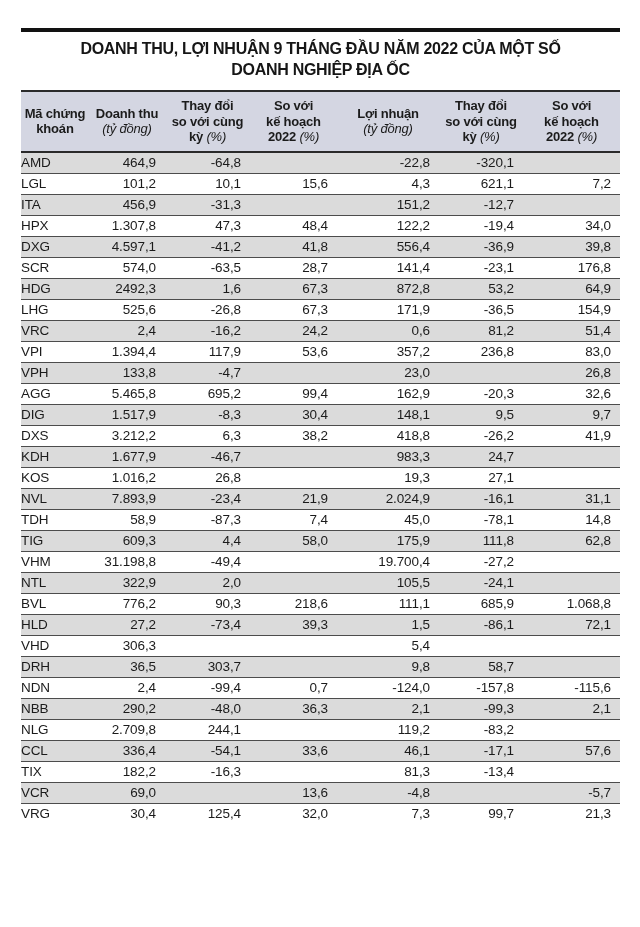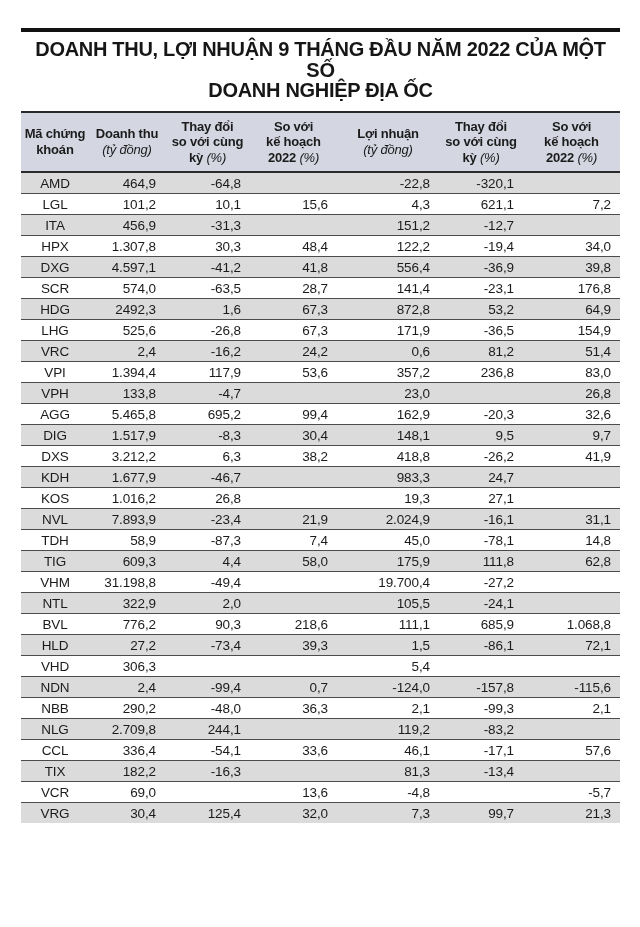--- a/index.html
+++ b/index.html
@@ -12,42 +12,42 @@
   }
   html,body{margin:0;padding:0;}
   body{
     width:640px;height:927px;background:#ffffff;overflow:hidden;position:relative;
     font-family:"Liberation Sans", sans-serif;color:var(--text);
     -webkit-font-smoothing:antialiased;
   }
   .panel{position:absolute;left:21px;top:28px;width:599px;}
   .top-rule{height:4px;background:var(--rule);}
   .title{
-    font-size:20px;font-weight:bold;line-height:20.5px;text-align:center;
+    font-size:16px;font-weight:bold;line-height:20.5px;text-align:center;
     margin:7px 0 10px;letter-spacing:-0.3px;color:#161616;
   }
   table{border-collapse:collapse;table-layout:fixed;width:599px;}
   thead th{
     background:var(--header-bg);
     border-top:2px solid var(--header-line);
     border-bottom:2px solid var(--header-line);
     padding:6px 0;font-size:13px;line-height:15.5px;font-weight:bold;
     vertical-align:middle;text-align:center;letter-spacing:-0.2px;
   }
   .hl{white-space:nowrap;}
   .hb{font-weight:bold;}
   .hi{font-style:italic;font-weight:normal;}
   tbody td{
     height:20px;font-size:13.5px;letter-spacing:-0.1px;
     border-bottom:1px solid var(--row-line);padding:0;
     vertical-align:middle;background:#ffffff;
   }
   tbody tr:nth-child(odd) td{background:var(--stripe-bg);}
   tbody tr:last-child td{border-bottom:0;}
-  td.code{text-align:center;}
+  td.code{}
   td.num{text-align:right;padding-right:9px;}
 </style>
 </head>
 <body>
 
 <div class="panel">
   <div class="top-rule"></div>
   <div class="title">
     <div>DOANH THU, LỢI NHUẬN 9 THÁNG ĐẦU NĂM 2022 CỦA MỘT SỐ</div>
     <div>DOANH NGHIỆP ĐỊA ỐC</div>
@@ -122,21 +122,21 @@
           <td class="num">456,9</td>
           <td class="num">-31,3</td>
           <td class="num"></td>
           <td class="num">151,2</td>
           <td class="num">-12,7</td>
           <td class="num"></td>
         </tr>
         <tr>
           <td class="code">HPX</td>
           <td class="num">1.307,8</td>
-          <td class="num">30,3</td>
+          <td class="num">47,3</td>
           <td class="num">48,4</td>
           <td class="num">122,2</td>
           <td class="num">-19,4</td>
           <td class="num">34,0</td>
         </tr>
         <tr>
           <td class="code">DXG</td>
           <td class="num">4.597,1</td>
           <td class="num">-41,2</td>
           <td class="num">41,8</td>
@@ -309,20 +309,29 @@
         <tr>
           <td class="code">VHD</td>
           <td class="num">306,3</td>
           <td class="num"></td>
           <td class="num"></td>
           <td class="num">5,4</td>
           <td class="num"></td>
           <td class="num"></td>
         </tr>
         <tr>
+          <td class="code">DRH</td>
+          <td class="num">36,5</td>
+          <td class="num">303,7</td>
+          <td class="num"></td>
+          <td class="num">9,8</td>
+          <td class="num">58,7</td>
+          <td class="num"></td>
+        </tr>
+        <tr>
           <td class="code">NDN</td>
           <td class="num">2,4</td>
           <td class="num">-99,4</td>
           <td class="num">0,7</td>
           <td class="num">-124,0</td>
           <td class="num">-157,8</td>
           <td class="num">-115,6</td>
         </tr>
         <tr>
           <td class="code">NBB</td>

